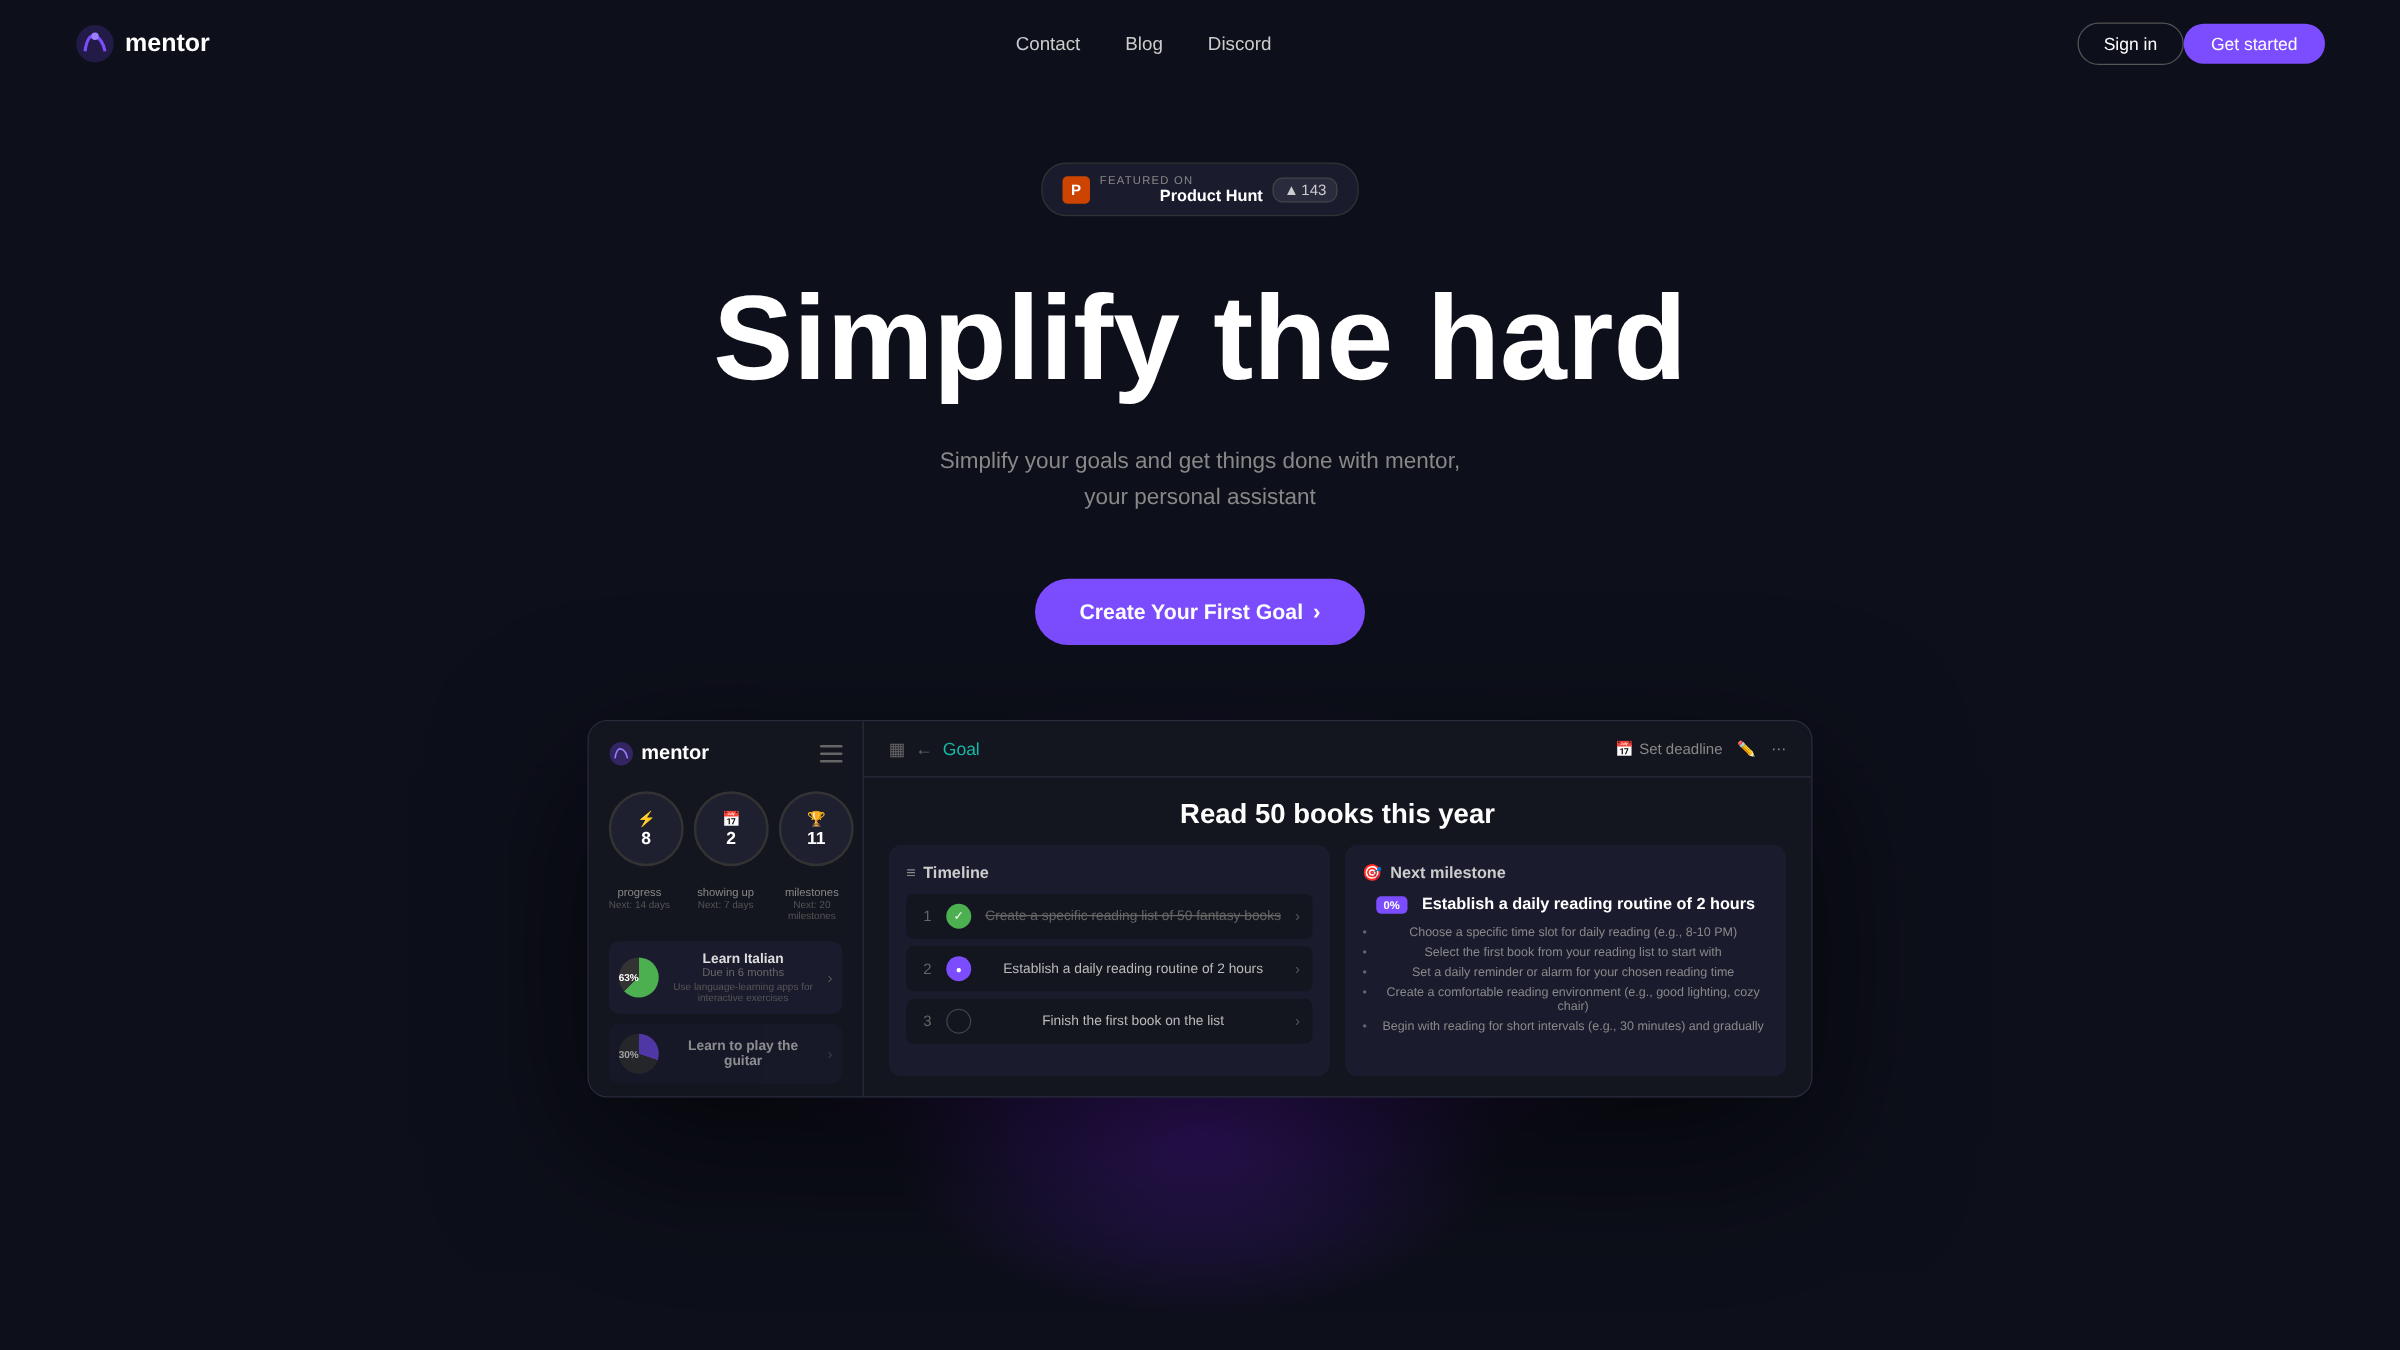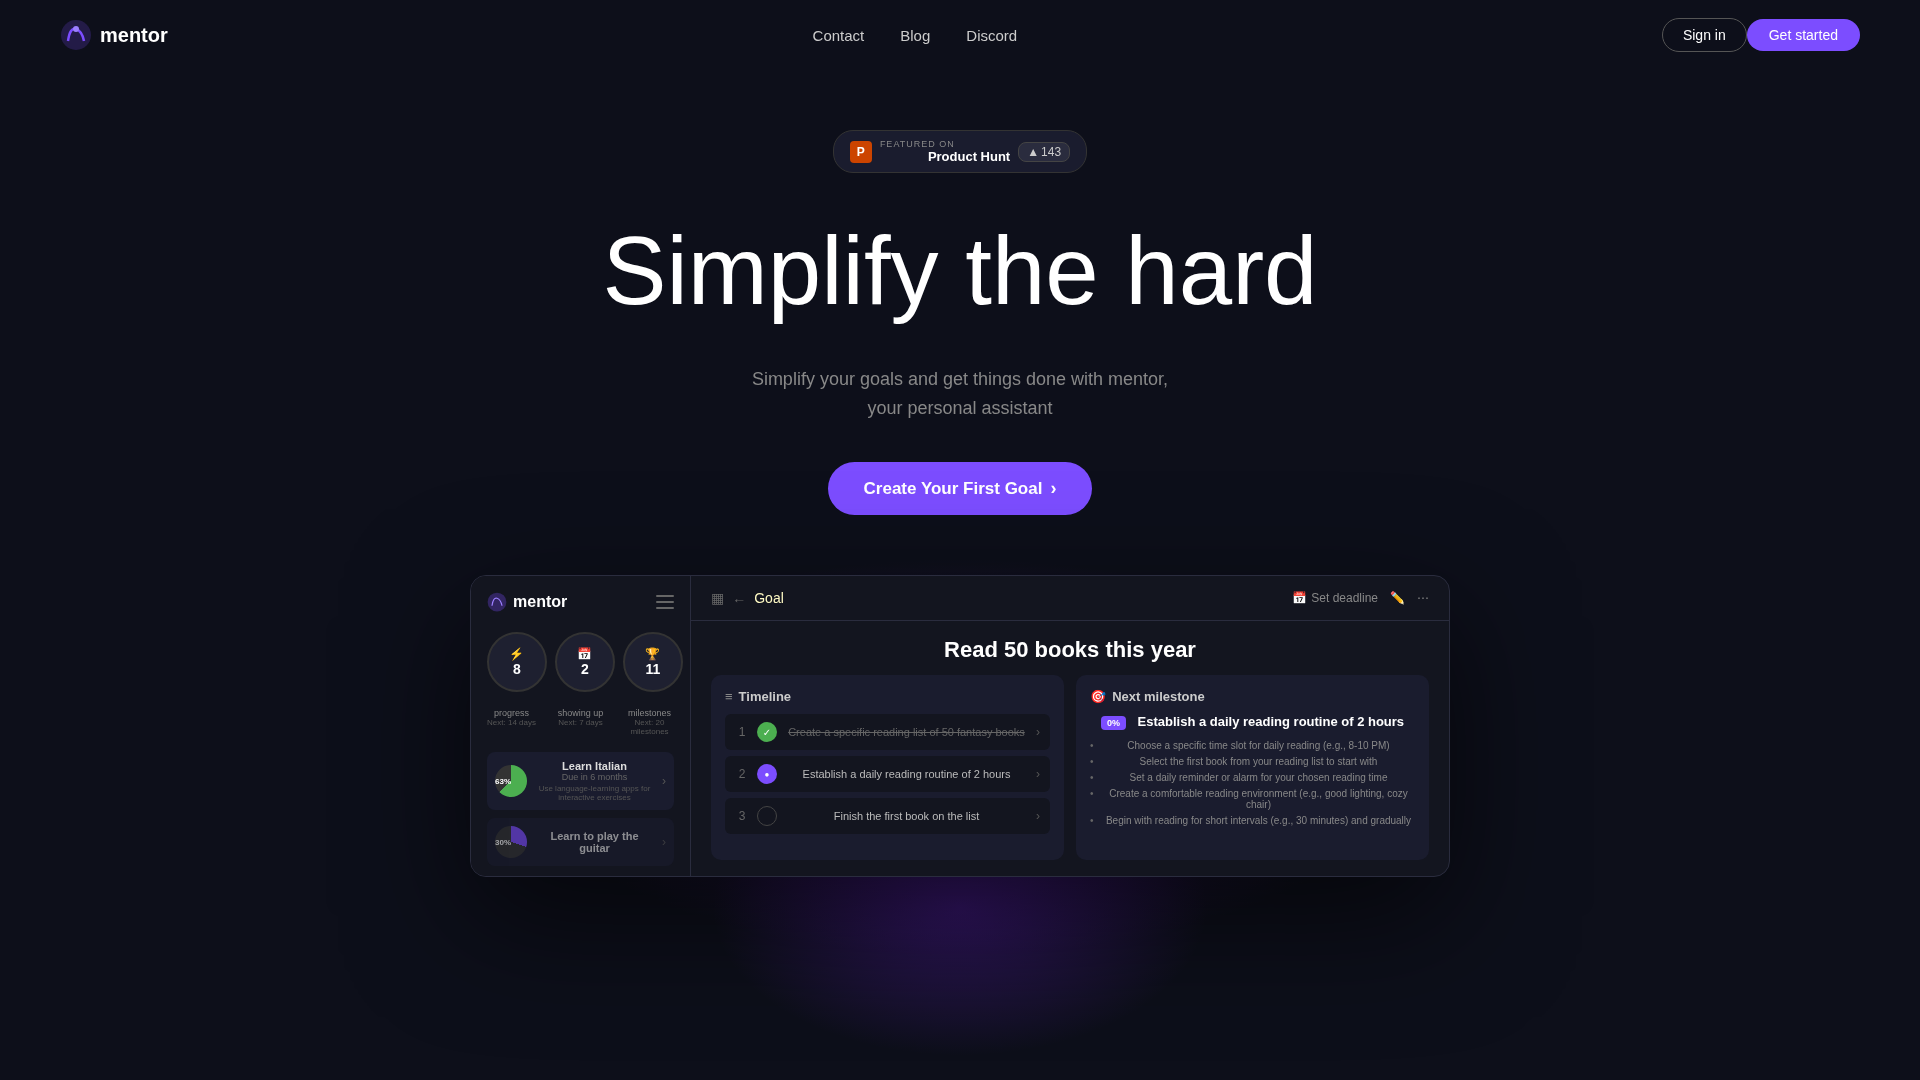--- a/index.html
+++ b/index.html
@@ -166,35 +166,35 @@
       background: #2a2c3e;
       border: 1px solid #444;
       border-radius: 8px;
       padding: 2px 8px;
       font-size: 12px;
       color: #ccc;
     }
 
     .hero-title {
       font-size: 96px;
-      font-weight: 400;
+      font-weight: 700;
       line-height: 1.05;
       max-width: 900px;
-      margin-bottom: 43px;
+      margin-bottom: 32px;
       color: #fff;
     }
 
     .hero-title .dim {
       color: #555;
     }
 
     .hero-subtitle {
       font-size: 18px;
       color: #888;
-      margin-bottom: 40px;
+      margin-bottom: 52px;
       line-height: 1.6;
     }
 
     .btn-cta {
       display: inline-flex;
       align-items: center;
       gap: 8px;
       padding: 16px 36px;
       background: #7c4dff;
       border: none;
@@ -400,21 +400,21 @@
       font-size: 14px;
     }
 
     .topbar-back {
       color: #666;
       font-size: 14px;
     }
 
     .topbar-title {
       font-size: 14px;
-      color: #fef9c3;
+      color: #14b8a6;
     }
 
     .topbar-right {
       display: flex;
       align-items: center;
       gap: 12px;
     }
 
     .topbar-action {
       display: flex;

